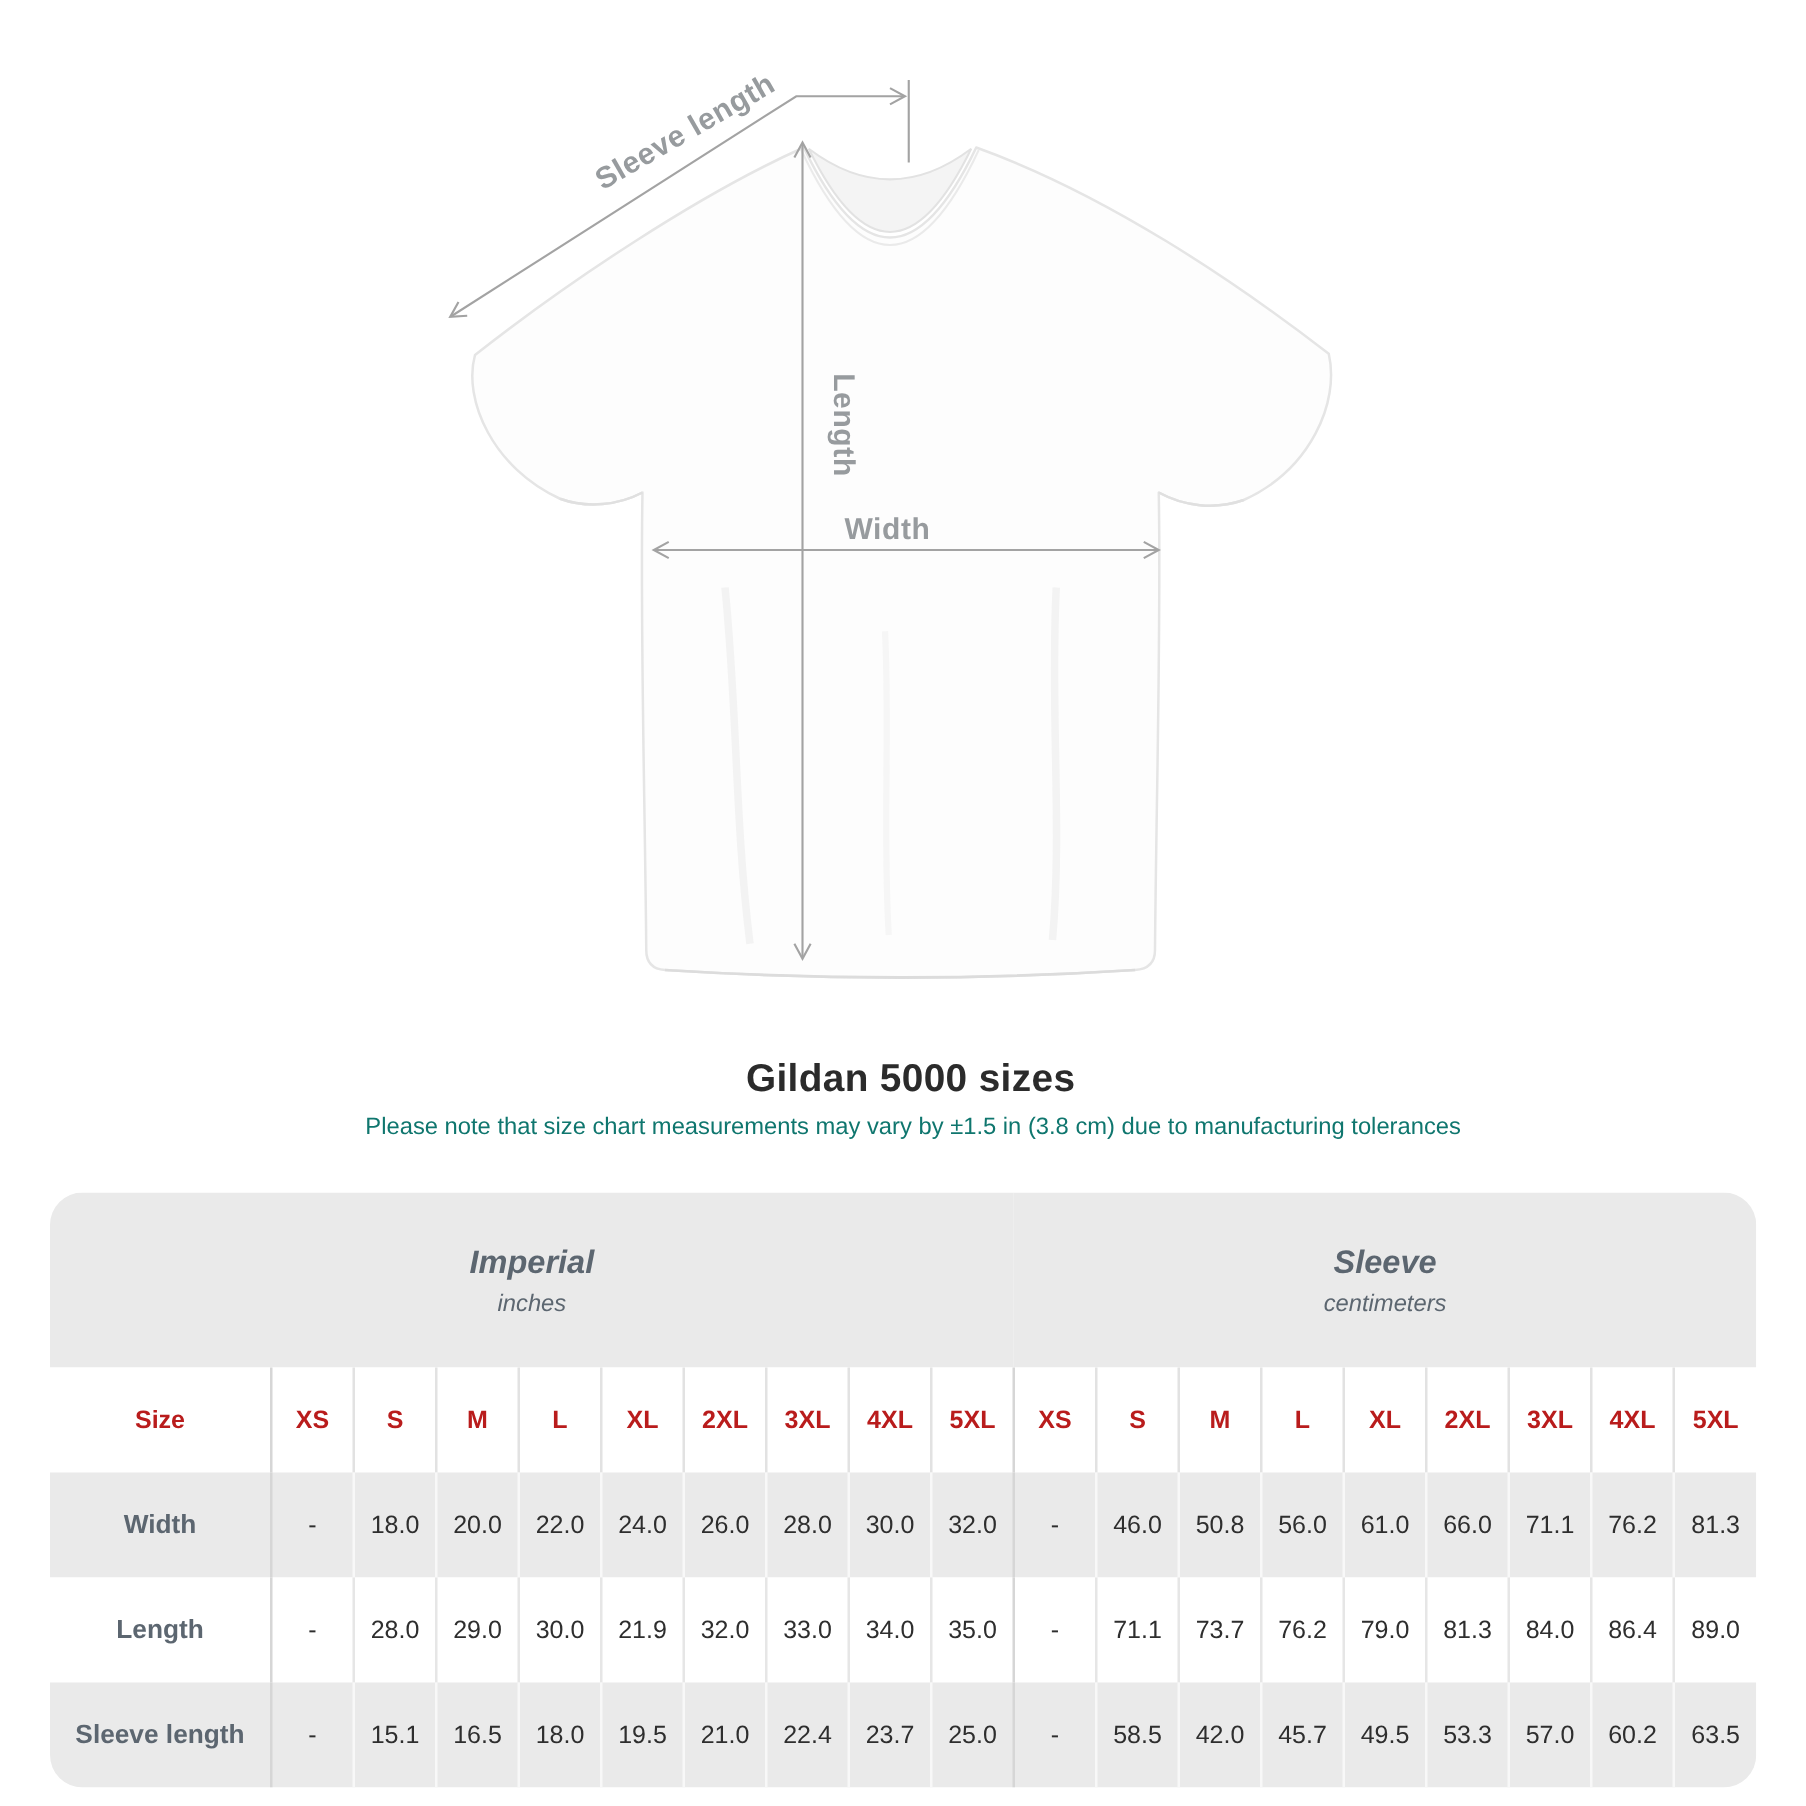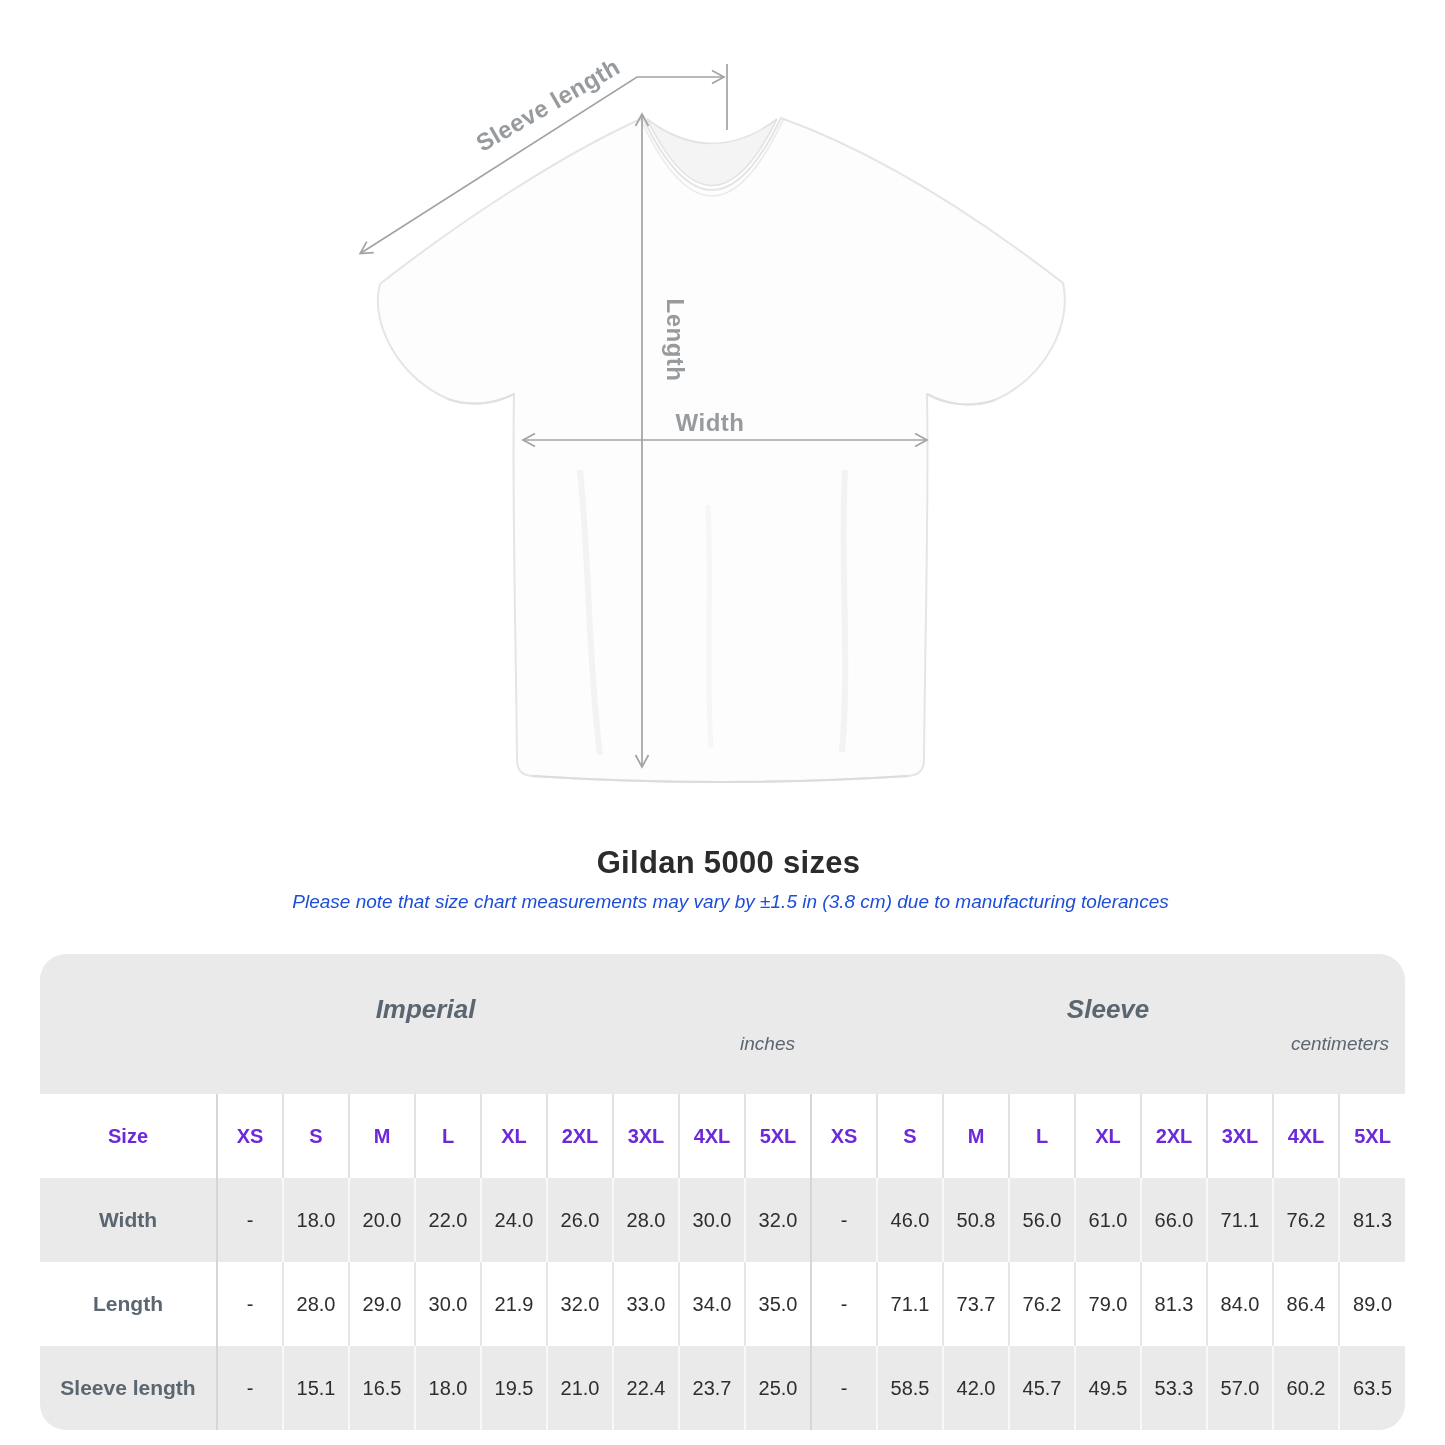--- a/index.html
+++ b/index.html
@@ -28,22 +28,21 @@
     margin: 0;
     font-size: 31px;
     font-weight: bold;
     color: #2b2b2b;
     letter-spacing: 0.3px;
     padding-left: 12px;
   }
   .page-subtitle {
     margin: 10px 0 0 16px;
     font-size: 19px;
-    font-style: italic;
-    color: #1d4ed8;
+    color: #0f766e;
   }
 
   
   .table-wrap {
     position: absolute;
     left: 40px;
     top: 954px;
     width: 1365px;
     border-radius: 26px;
     overflow: hidden;
@@ -68,30 +67,29 @@
     font-weight: bold;
     font-style: italic;
     color: #5c6670;
   }
   .band-sub {
     margin-top: 8px;
     font-size: 19px;
     font-style: italic;
     font-weight: normal;
     color: #5c6670;
-    text-align: right;
   }
 
   .header-row th {
     background: #ffffff;
     height: 84px;
     padding: 0;
     font-size: 20px;
     font-weight: bold;
-    color: #6d28d9;
+    color: #b91c1c;
     text-align: center;
     vertical-align: middle;
   }
   .header-row th + th { border-left: 2px solid #e2e2e2; }
 
   tbody td {
     height: 84px;
     padding: 0;
     font-size: 20px;
     color: #2e2e2e;

